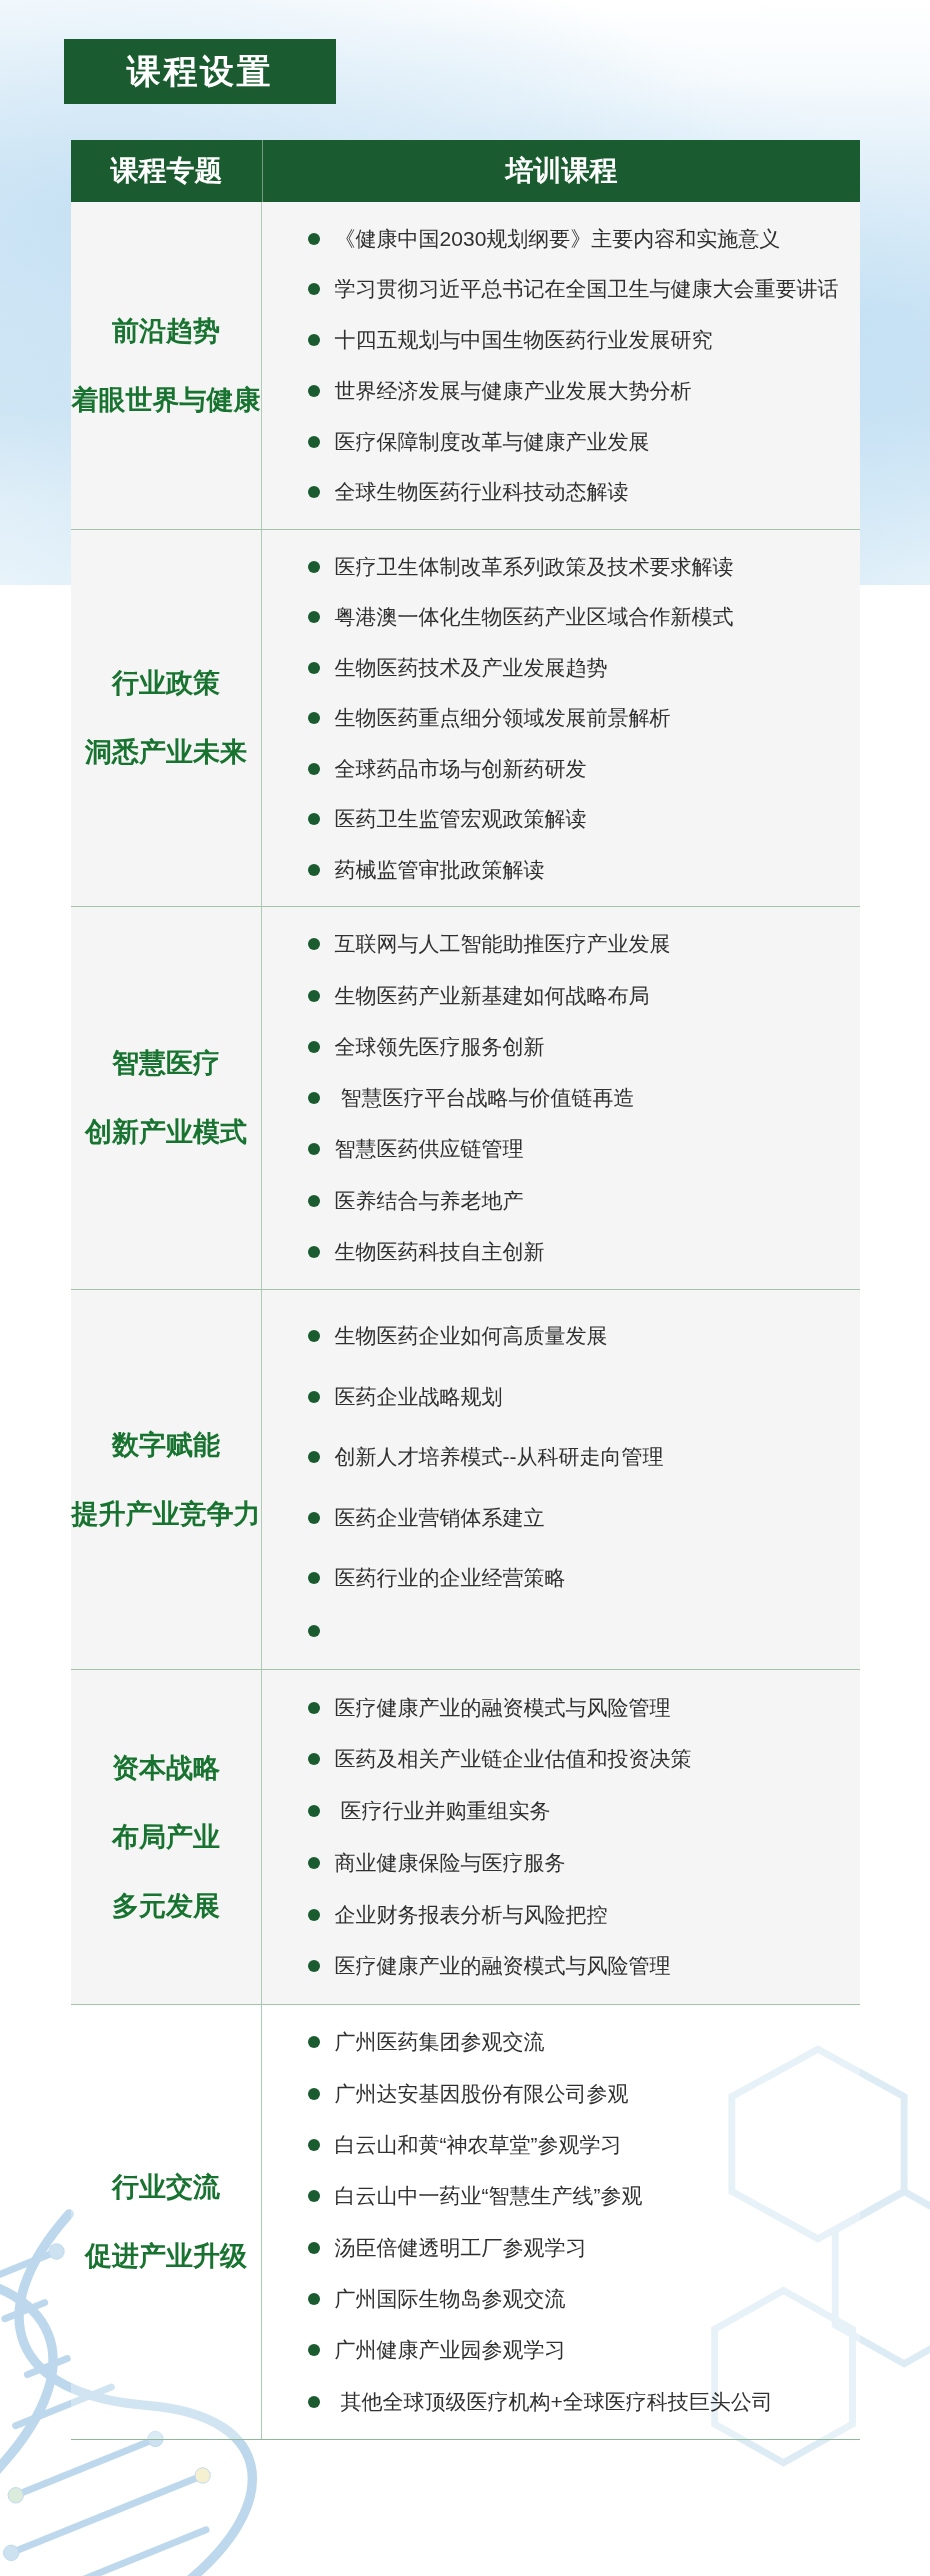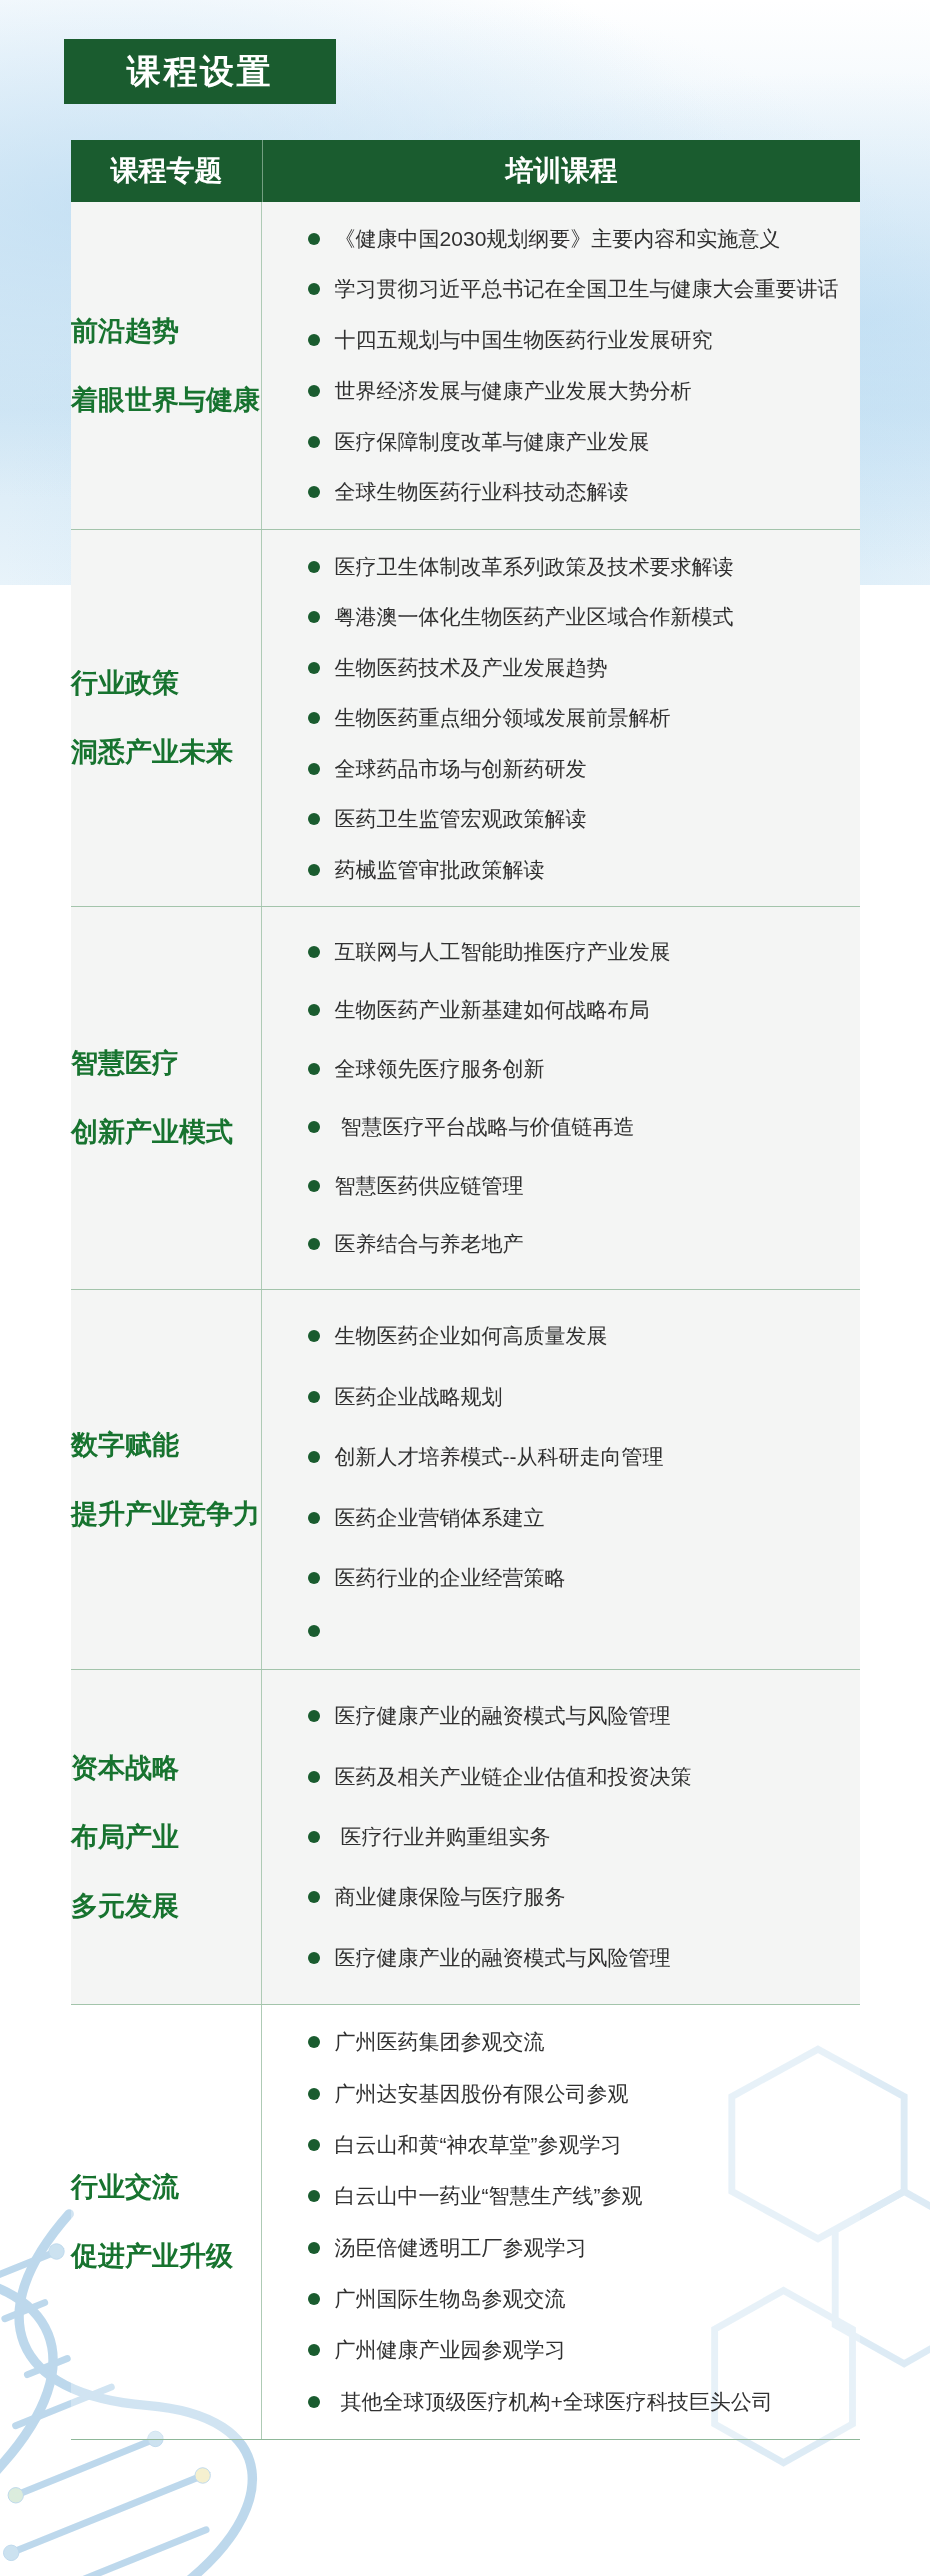--- a/index.html
+++ b/index.html
@@ -61,21 +61,21 @@
     display:flex;
     border-top:1.7px solid #a3c4ab;
   }
   .section:first-child{border-top:none;}
   #tbody{border-bottom:1.7px solid #8fb89a;}
   .cell{background:#f4f5f4;}
   .topic-cell{
     width:191px;
     border-right:1.7px solid #aecbb5;
     display:flex; flex-direction:column;
-    justify-content:center; align-items:flex-start;
+    justify-content:center; align-items:center;
     box-sizing:border-box;
   }
   .topic-line{
     color:#17732f;
     font-size:27px;
     font-weight:bold;
     line-height:69px;
     white-space:pre;
   }
   .courses-cell{
@@ -184,20 +184,21 @@
             <div class="topic-line">智慧医疗</div>
             <div class="topic-line">创新产业模式</div>
           </div>
     <div class="cell courses-cell">
             <div class="bullet-row"><span class="dot"></span><span class="course-text">互联网与人工智能助推医疗产业发展</span></div>
             <div class="bullet-row"><span class="dot"></span><span class="course-text">生物医药产业新基建如何战略布局</span></div>
             <div class="bullet-row"><span class="dot"></span><span class="course-text">全球领先医疗服务创新</span></div>
             <div class="bullet-row"><span class="dot"></span><span class="course-text"> 智慧医疗平台战略与价值链再造</span></div>
             <div class="bullet-row"><span class="dot"></span><span class="course-text">智慧医药供应链管理</span></div>
             <div class="bullet-row"><span class="dot"></span><span class="course-text">医养结合与养老地产</span></div>
+            <div class="bullet-row"><span class="dot"></span><span class="course-text">生物医药科技自主创新</span></div>
           </div>
   </div>
         <div class="section" style="height: 379px;">
     <div class="cell topic-cell">
             <div class="topic-line">数字赋能</div>
             <div class="topic-line">提升产业竞争力</div>
           </div>
     <div class="cell courses-cell">
             <div class="bullet-row"><span class="dot"></span><span class="course-text">生物医药企业如何高质量发展</span></div>
             <div class="bullet-row"><span class="dot"></span><span class="course-text">医药企业战略规划</span></div>
@@ -211,20 +212,21 @@
     <div class="cell topic-cell">
             <div class="topic-line">资本战略</div>
             <div class="topic-line">布局产业</div>
             <div class="topic-line">多元发展</div>
           </div>
     <div class="cell courses-cell">
             <div class="bullet-row"><span class="dot"></span><span class="course-text">医疗健康产业的融资模式与风险管理</span></div>
             <div class="bullet-row"><span class="dot"></span><span class="course-text">医药及相关产业链企业估值和投资决策</span></div>
             <div class="bullet-row"><span class="dot"></span><span class="course-text"> 医疗行业并购重组实务</span></div>
             <div class="bullet-row"><span class="dot"></span><span class="course-text">商业健康保险与医疗服务</span></div>
+            <div class="bullet-row"><span class="dot"></span><span class="course-text">企业财务报表分析与风险把控</span></div>
             <div class="bullet-row"><span class="dot"></span><span class="course-text">医疗健康产业的融资模式与风险管理</span></div>
           </div>
   </div>
         <div class="section transparent" style="height: 434px;">
     <div class="cell topic-cell">
             <div class="topic-line">行业交流</div>
             <div class="topic-line">促进产业升级</div>
           </div>
     <div class="cell courses-cell">
             <div class="bullet-row"><span class="dot"></span><span class="course-text">广州医药集团参观交流</span></div>

